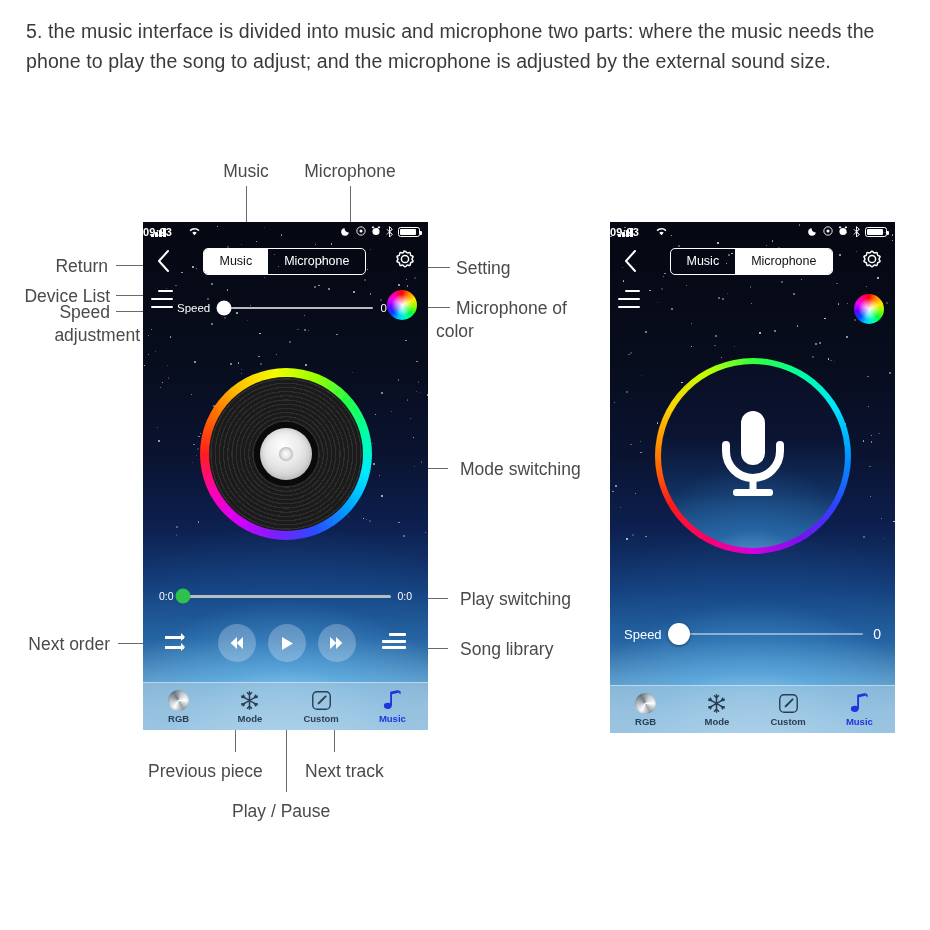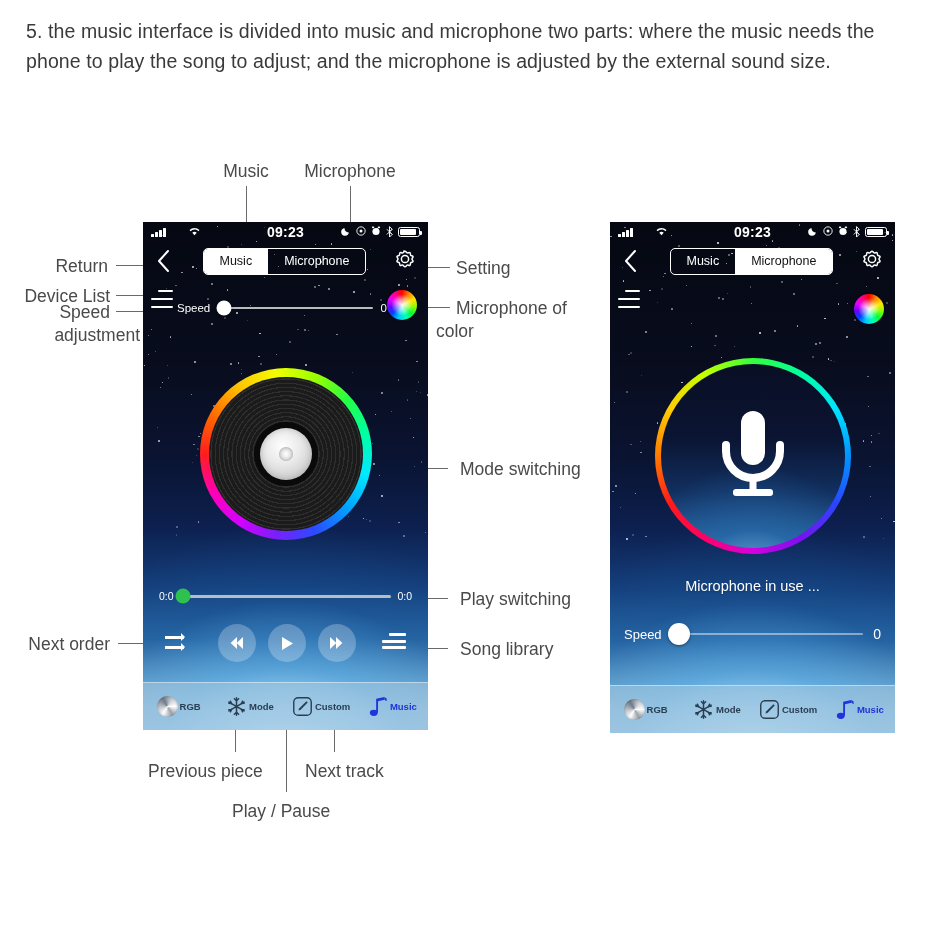--- a/index.html
+++ b/index.html
@@ -63,21 +63,21 @@
     display: flex; align-items: center;
     padding: 0 8px;
     color: #fff;
     font-size: 10.5px;
     font-weight: bold;
     z-index: 6;
   }
   .sb-left { display: flex; align-items: flex-end; gap: 1.5px; height: 9px; }
   .sb-left b { display: block; width: 2.5px; background: #fff; border-radius: .5px; }
   .sb-wifi { margin-left: 22px; }
-  .sb-time { position: absolute; left: 0; right: 0; text-align: center; font-size: 14px; letter-spacing: .2px; }
+  .sb-time { position: absolute; left: 0; right: 0; text-align: left; font-size: 11px; letter-spacing: .2px; }
   .sb-right { margin-left: auto; display: flex; align-items: center; gap: 5px; z-index: 2; }
   .sb-batt {
     width: 22px; height: 10px; border: 1.2px solid #fff; border-radius: 2.5px;
     position: relative; padding: 1.2px;
   }
   .sb-batt::after {
     content: ""; position: absolute; right: -3.2px; top: 3px;
     width: 2px; height: 4px; background: #fff; border-radius: 0 1px 1px 0;
   }
   .sb-batt i { display: block; height: 100%; background: #fff; border-radius: 1px; }
@@ -220,21 +220,21 @@
   .lib-icon { width: 24px; height: 20px; position: relative; }
   .lib-icon span { position: absolute; right: 0; height: 3px; background: #fff; border-radius: 1px; }
 
   
   .tabbar {
     position: absolute; left: 0; right: 0; bottom: 0;
     height: 48px; display: flex; z-index: 7;
     background: rgba(168,200,222,.55);
     border-top: 1px solid rgba(255,255,255,.45);
   }
-  .tab { flex: 1; display: flex; flex-direction: row; align-items: center; justify-content: center; gap: 2px; }
+  .tab { flex: 1; display: flex; flex-direction: column; align-items: center; justify-content: center; gap: 2px; }
   .tab-label { font-size: 9.5px; color: #2a3e52; font-weight: bold; }
   .tab.on .tab-label { color: #2233dd; }
   .tab-ico { height: 22px; display: flex; align-items: center; justify-content: center; }
   .rgb-ball {
     width: 21px; height: 21px; border-radius: 50%;
     background: conic-gradient(from 210deg, #ffffff, #b9c0c7, #6f7a85, #c8ced4, #ffffff, #9aa3ab, #ffffff);
     box-shadow: inset 0 0 3px rgba(0,0,0,.3);
   }
   .mic-label { position: absolute; z-index: 6; width: 100%; text-align: center; color: #ffffff; font-size: 14.5px; text-shadow: 0 1px 2px rgba(0,0,0,.25); }
 </style>
@@ -821,21 +821,20 @@
     <div style="position:absolute; left:50%; top:50%; transform:translate(-50%,-50%); z-index:2;">
       <svg width="72" height="92" viewBox="0 0 72 92">
         <rect x="24" y="3" width="24" height="54" rx="12" fill="#fff"></rect>
         <path d="M9 37v6a27 27 0 0 0 54 0v-6" fill="none" stroke="#fff" stroke-width="8" stroke-linecap="round"></path>
         <rect x="32.5" y="66" width="7" height="16" fill="#fff"></rect>
         <rect x="16" y="81" width="40" height="7" rx="3" fill="#fff"></rect>
       </svg>
     </div>
   </div>
 
-  <div class="mic-label" style="top:356px;">Microphone in use ...</div>
 
   <div class="speedrow" style="left:14px; right:14px; top:404px;">
     <span style="font-size:13px">Speed</span>
     <div class="slider-track" style="flex:1; margin:0 10px; background:rgba(255,255,255,.45);">
       <div class="slider-thumb" style="left:4%; width:22px; height:22px;"></div>
     </div>
     <span style="font-size:14px">0</span>
   </div>
 
   <div class="tabbar">

